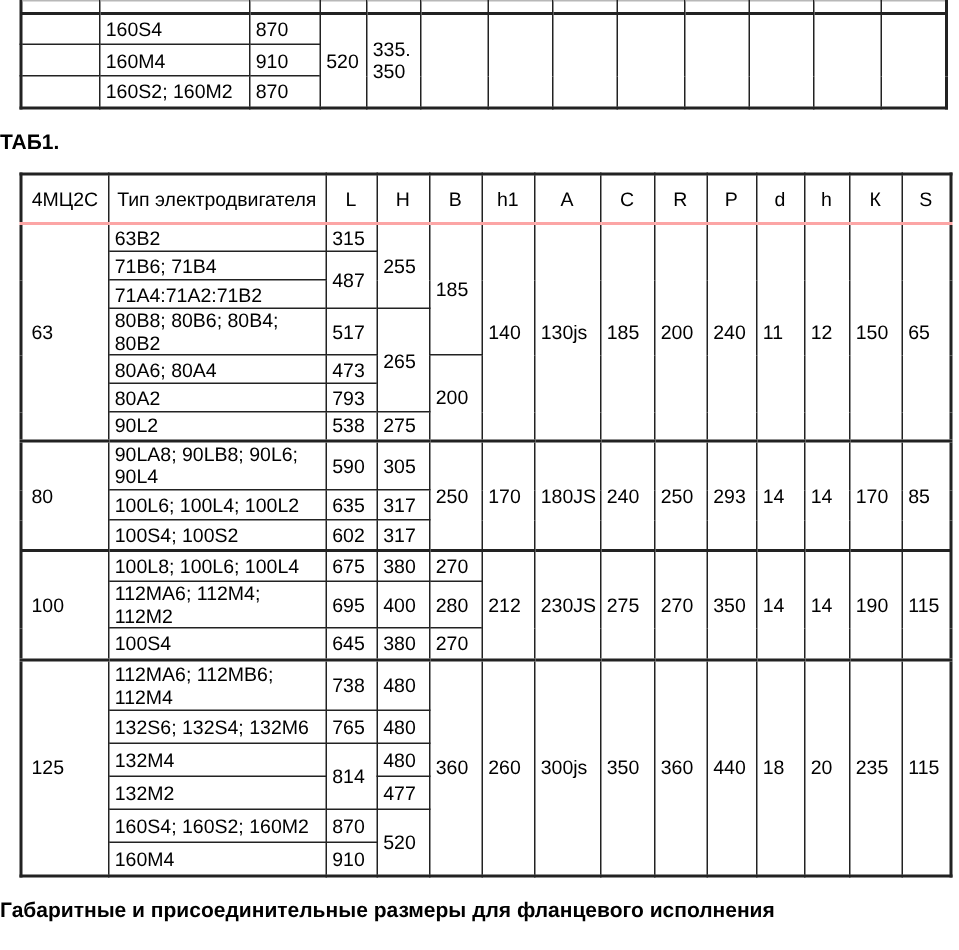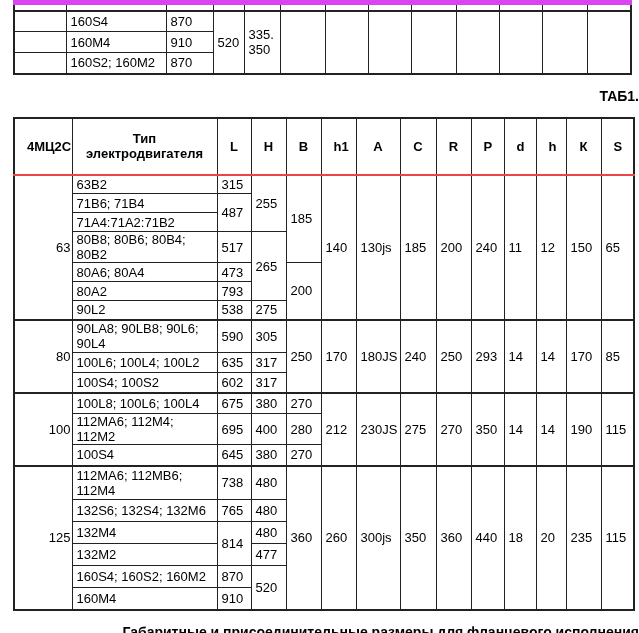--- a/index.html
+++ b/index.html
@@ -1,28 +1,28 @@
 <!DOCTYPE html>
 <html><head>
 <meta charset="utf-8">
 <style>
   html,body{margin:0;padding:0;background:#fff;}
   body{width:639px;height:633px;font-family:"Liberation Sans",sans-serif;color:#000;overflow:hidden;}
   table{border-collapse:collapse;table-layout:fixed;border:2px solid #222;}
   td,th{border:1px solid #222;font-size:13px;line-height:15px;padding:0 1px 0 4px;text-align:left;vertical-align:middle;overflow:hidden;white-space:pre-line;}
-  th{font-weight:bold;text-align:center;padding:12px;height:31px;border-bottom:2px solid #ef4444;white-space:normal;}
-  .t1{margin:0 0 12px 13px;width:617px;border-top:5px solid #d946ef;}
+  th{font-weight:normal;text-align:center;padding:0;height:31px;border-bottom:2px solid #fca5a5;white-space:normal;}
+  .t1{margin:0 0 12px 13px;width:617px;border-top:1px solid #d946ef;}
   .t1 tr{height:21px;}
   .t1 tr.stub{height:8px;}
   .t1 tr.stub td{border-top:1px solid #b8b8b8;border-bottom:2px solid #222;}
   .t2{margin:12px 0 0 13px;width:620px;}
   .gs td{border-top:2px solid #222;margin-left:25px;}
   .h19{height:19px;} .h20{height:20px;} .h21{height:21px;} .h22{height:22px;} .h33{height:33px;} .h34{height:34px;}
-  .grp{padding-left:6px;text-align:right;}
-  .cap{margin-top:13px;text-align:right;font-weight:bold;font-size:14px;line-height:17px;}
+  .grp{padding-left:6px;}
+  .cap{margin-top:13px;text-align:left;font-weight:bold;font-size:14px;line-height:17px;}
   .cap div{margin:0;}
 </style>
 </head>
 <body>
 
 <table class="t1">
   <colgroup>
     <col style="width:52px">
       <col style="width:100px">
       <col style="width:47px">

